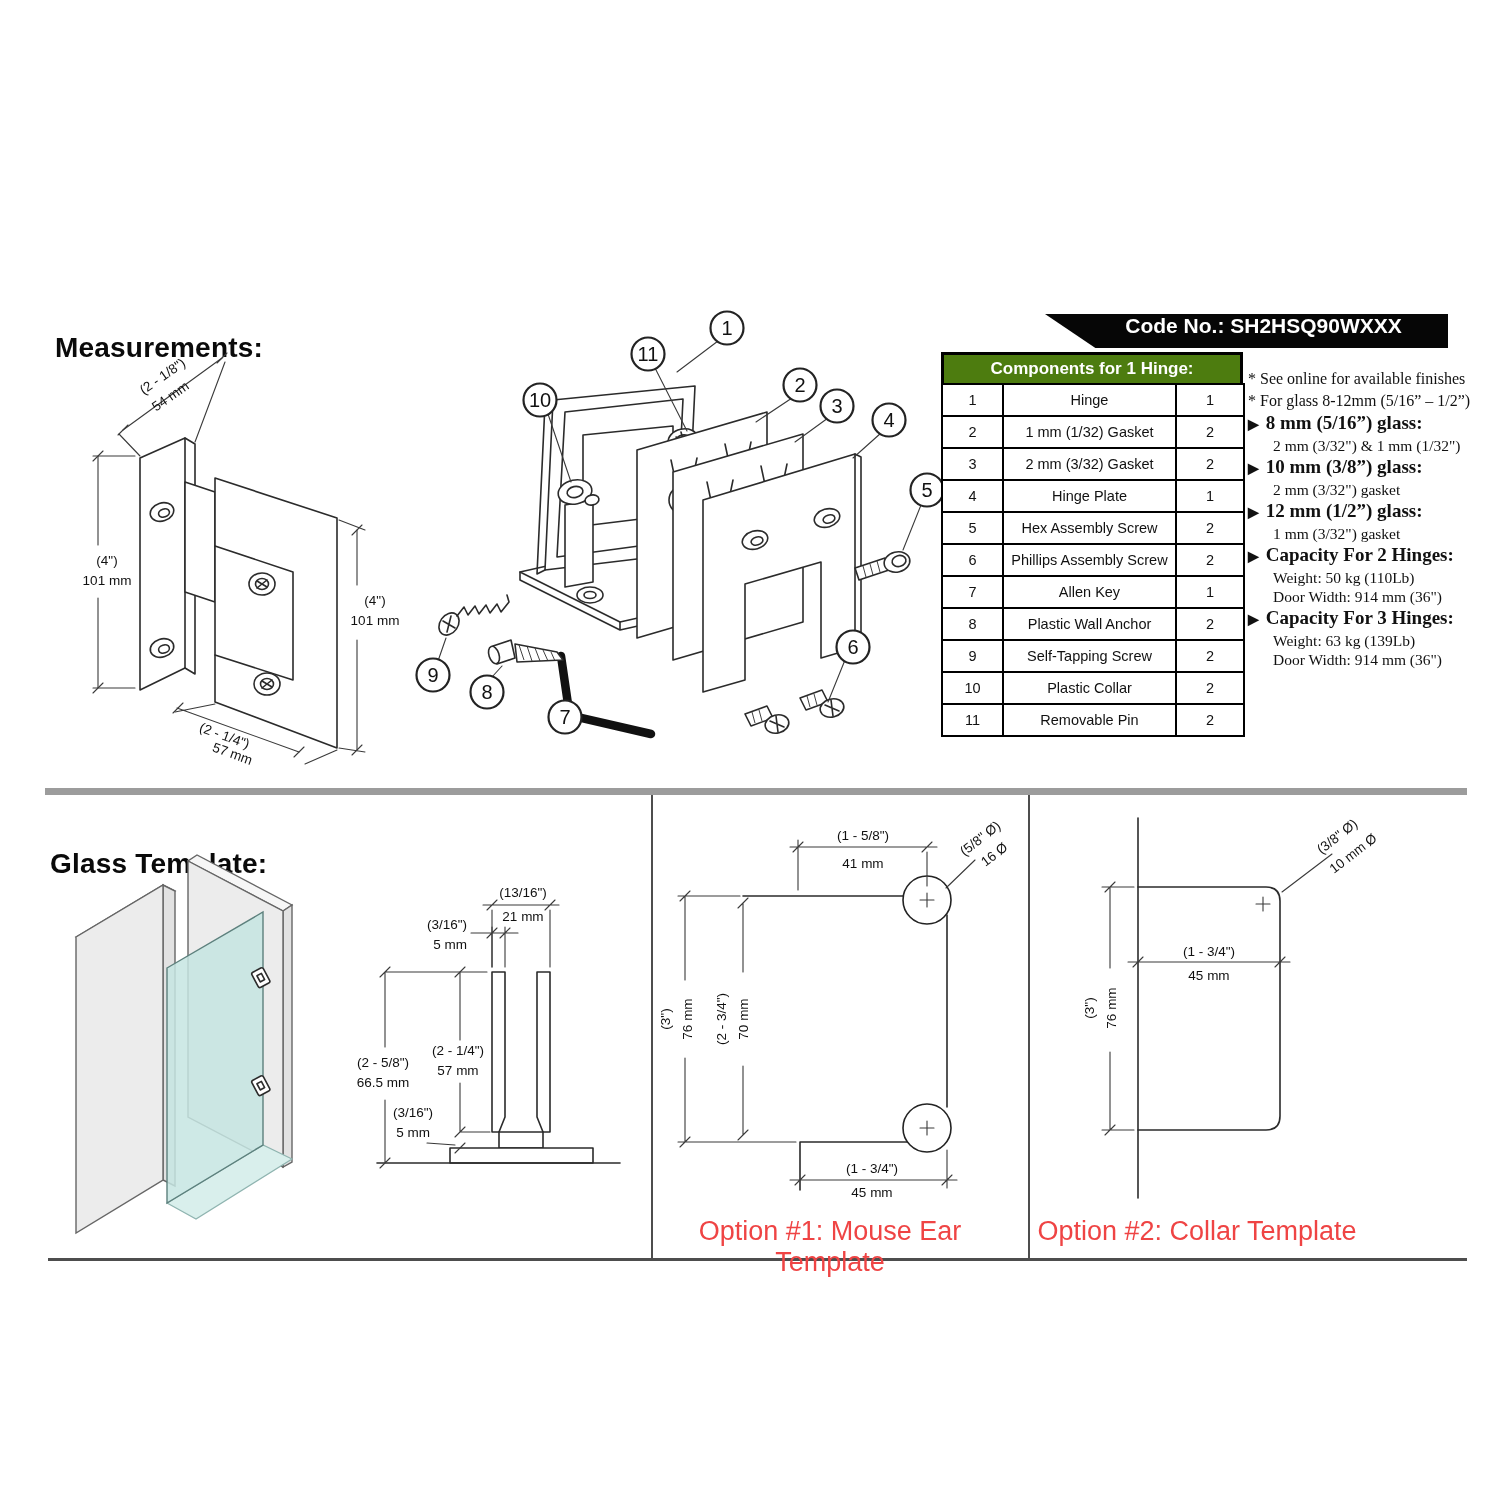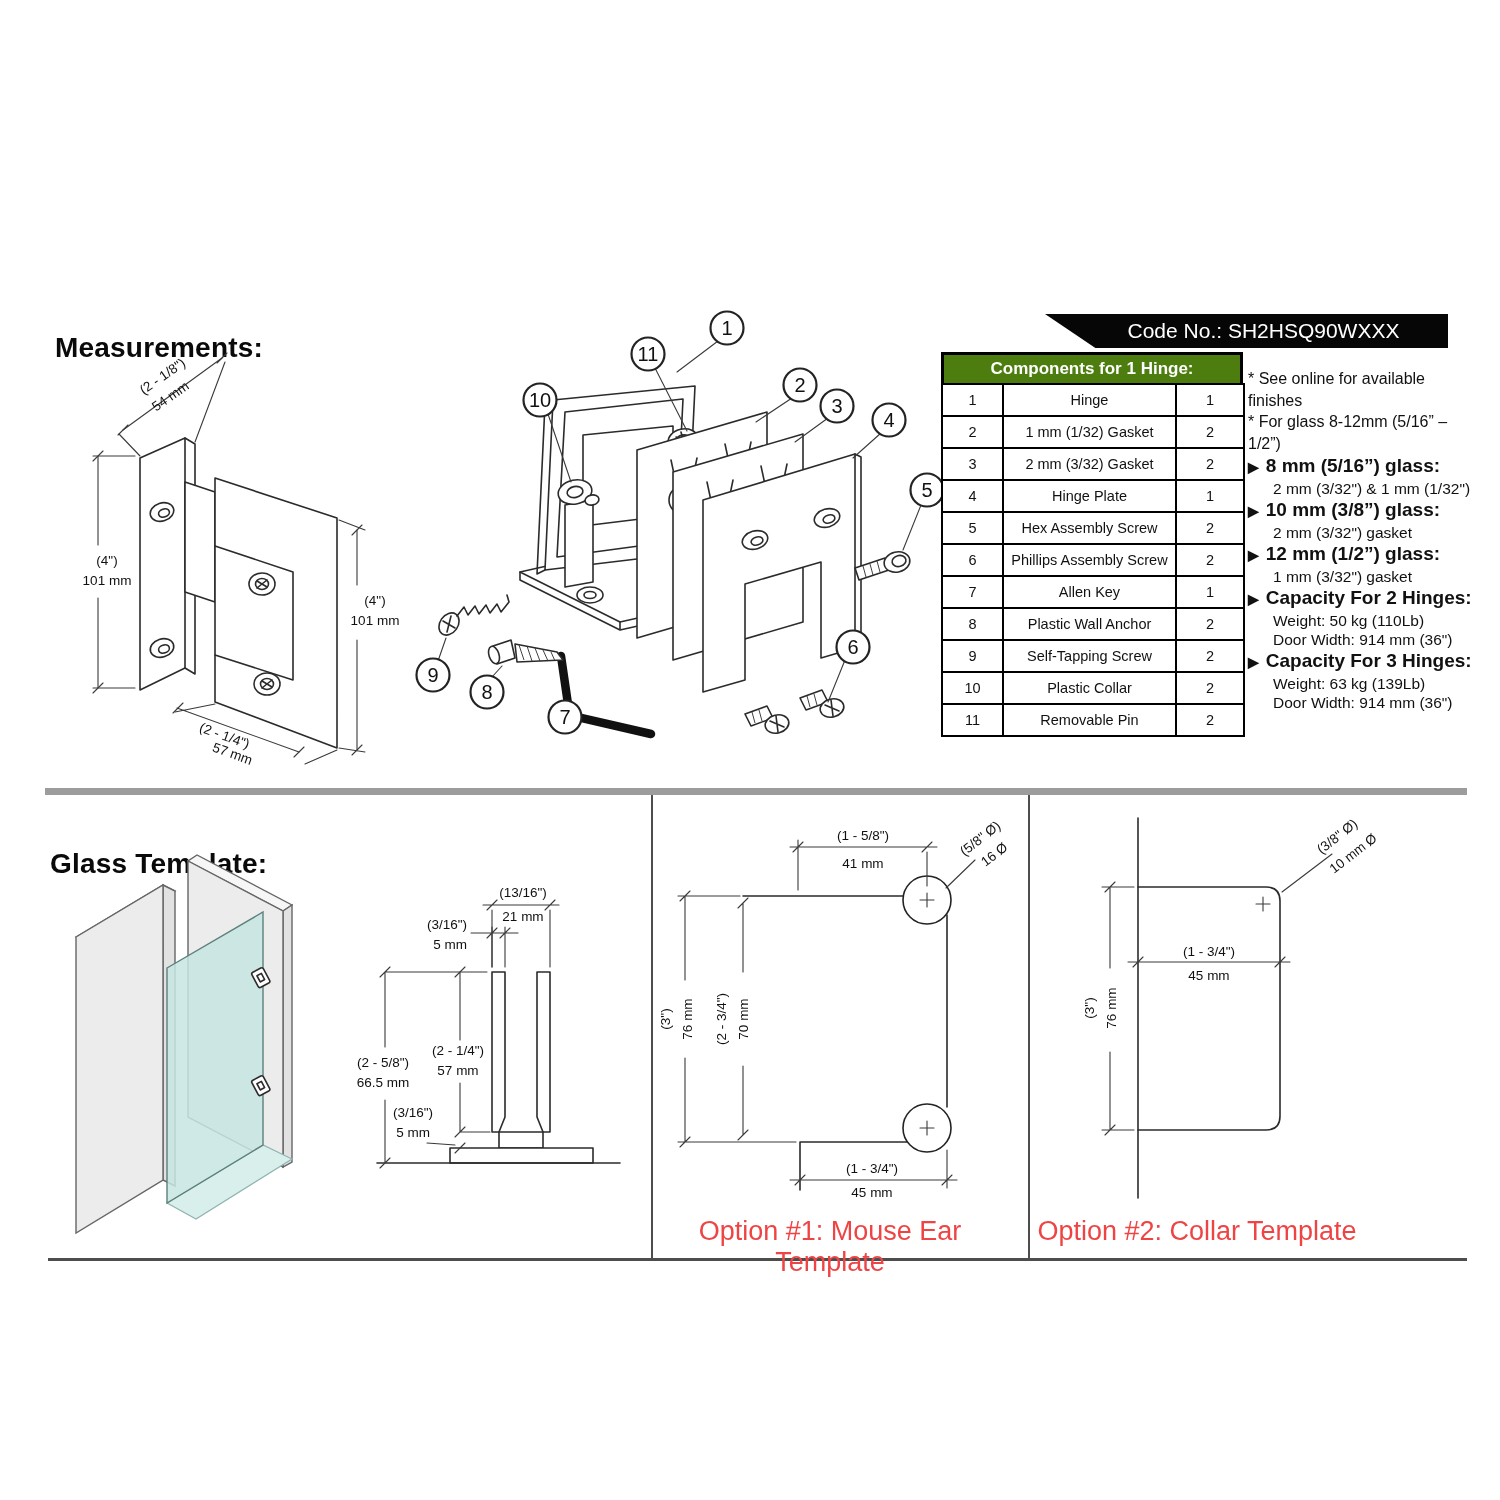--- a/index.html
+++ b/index.html
@@ -1,22 +1,22 @@
 <!DOCTYPE html>
 <html><head>
 <meta charset="utf-8">
 <style>
   html,body{margin:0;padding:0;background:#fff;}
   .canvas{position:relative;width:1500px;height:1500px;background:#ffffff;
           font-family:"Liberation Sans",sans-serif;color:#111;overflow:hidden;}
   .abs{position:absolute;}
   .h1{font-size:28px;font-weight:bold;color:#0a0a0a;letter-spacing:0.2px;}
   
-  .banner{background:#060606;color:#fff;font-weight:normal;font-size:21px;
-          display:flex;align-items:center;justify-content:center;
+  .banner{background:#060606;color:#fff;font-weight:bold;font-size:21px;
+          display:flex;justify-content:center;
           clip-path:polygon(0 0,100% 0,100% 100%,12.5% 100%);
           padding-left:34px;box-sizing:border-box;}
   
   .ttl{width:302px;height:34px;background:#4d7c0f;color:#fff;font-weight:bold;font-size:17px;
        display:flex;align-items:center;justify-content:center;border:3px solid #000;box-sizing:border-box;}
   .ctab{border-collapse:collapse;table-layout:fixed;width:302px;background:#fff;margin-top:-3px;}
   .ctab td{border:2.5px solid #000;text-align:center;font-size:14.5px;height:30px;padding:0;}
   .ctab tr.hd td{font-weight:bold;font-size:15.5px;}
   
   .notes{width:232px;}
@@ -279,21 +279,21 @@
           </tr>
       <tr>
             <td>11</td>
             <td>Removable Pin</td>
             <td>2</td>
           </tr>
     </tbody>
       </table>
   </div>
 
-  <div class="abs notes" style="left:1248px;top:368px;">
+  <div class="abs notes" style="left:1248px;top:368px;font-family:Liberation Serif, serif;">
     <div class="star">* See online for available finishes</div>
     <div class="star">* For glass 8-12mm (5/16” – 1/2”)</div>
 
     <div class="bul">
       <div class="bhead"><span class="barr">▶</span><span>8 mm (5/16”) glass:</span></div>
       <div class="bsub">2 mm (3/32") &amp; 1 mm (1/32")</div>
     </div>
     <div class="bul">
       <div class="bhead"><span class="barr">▶</span><span>10 mm (3/8”) glass:</span></div>
       <div class="bsub">2 mm (3/32") gasket</div>

